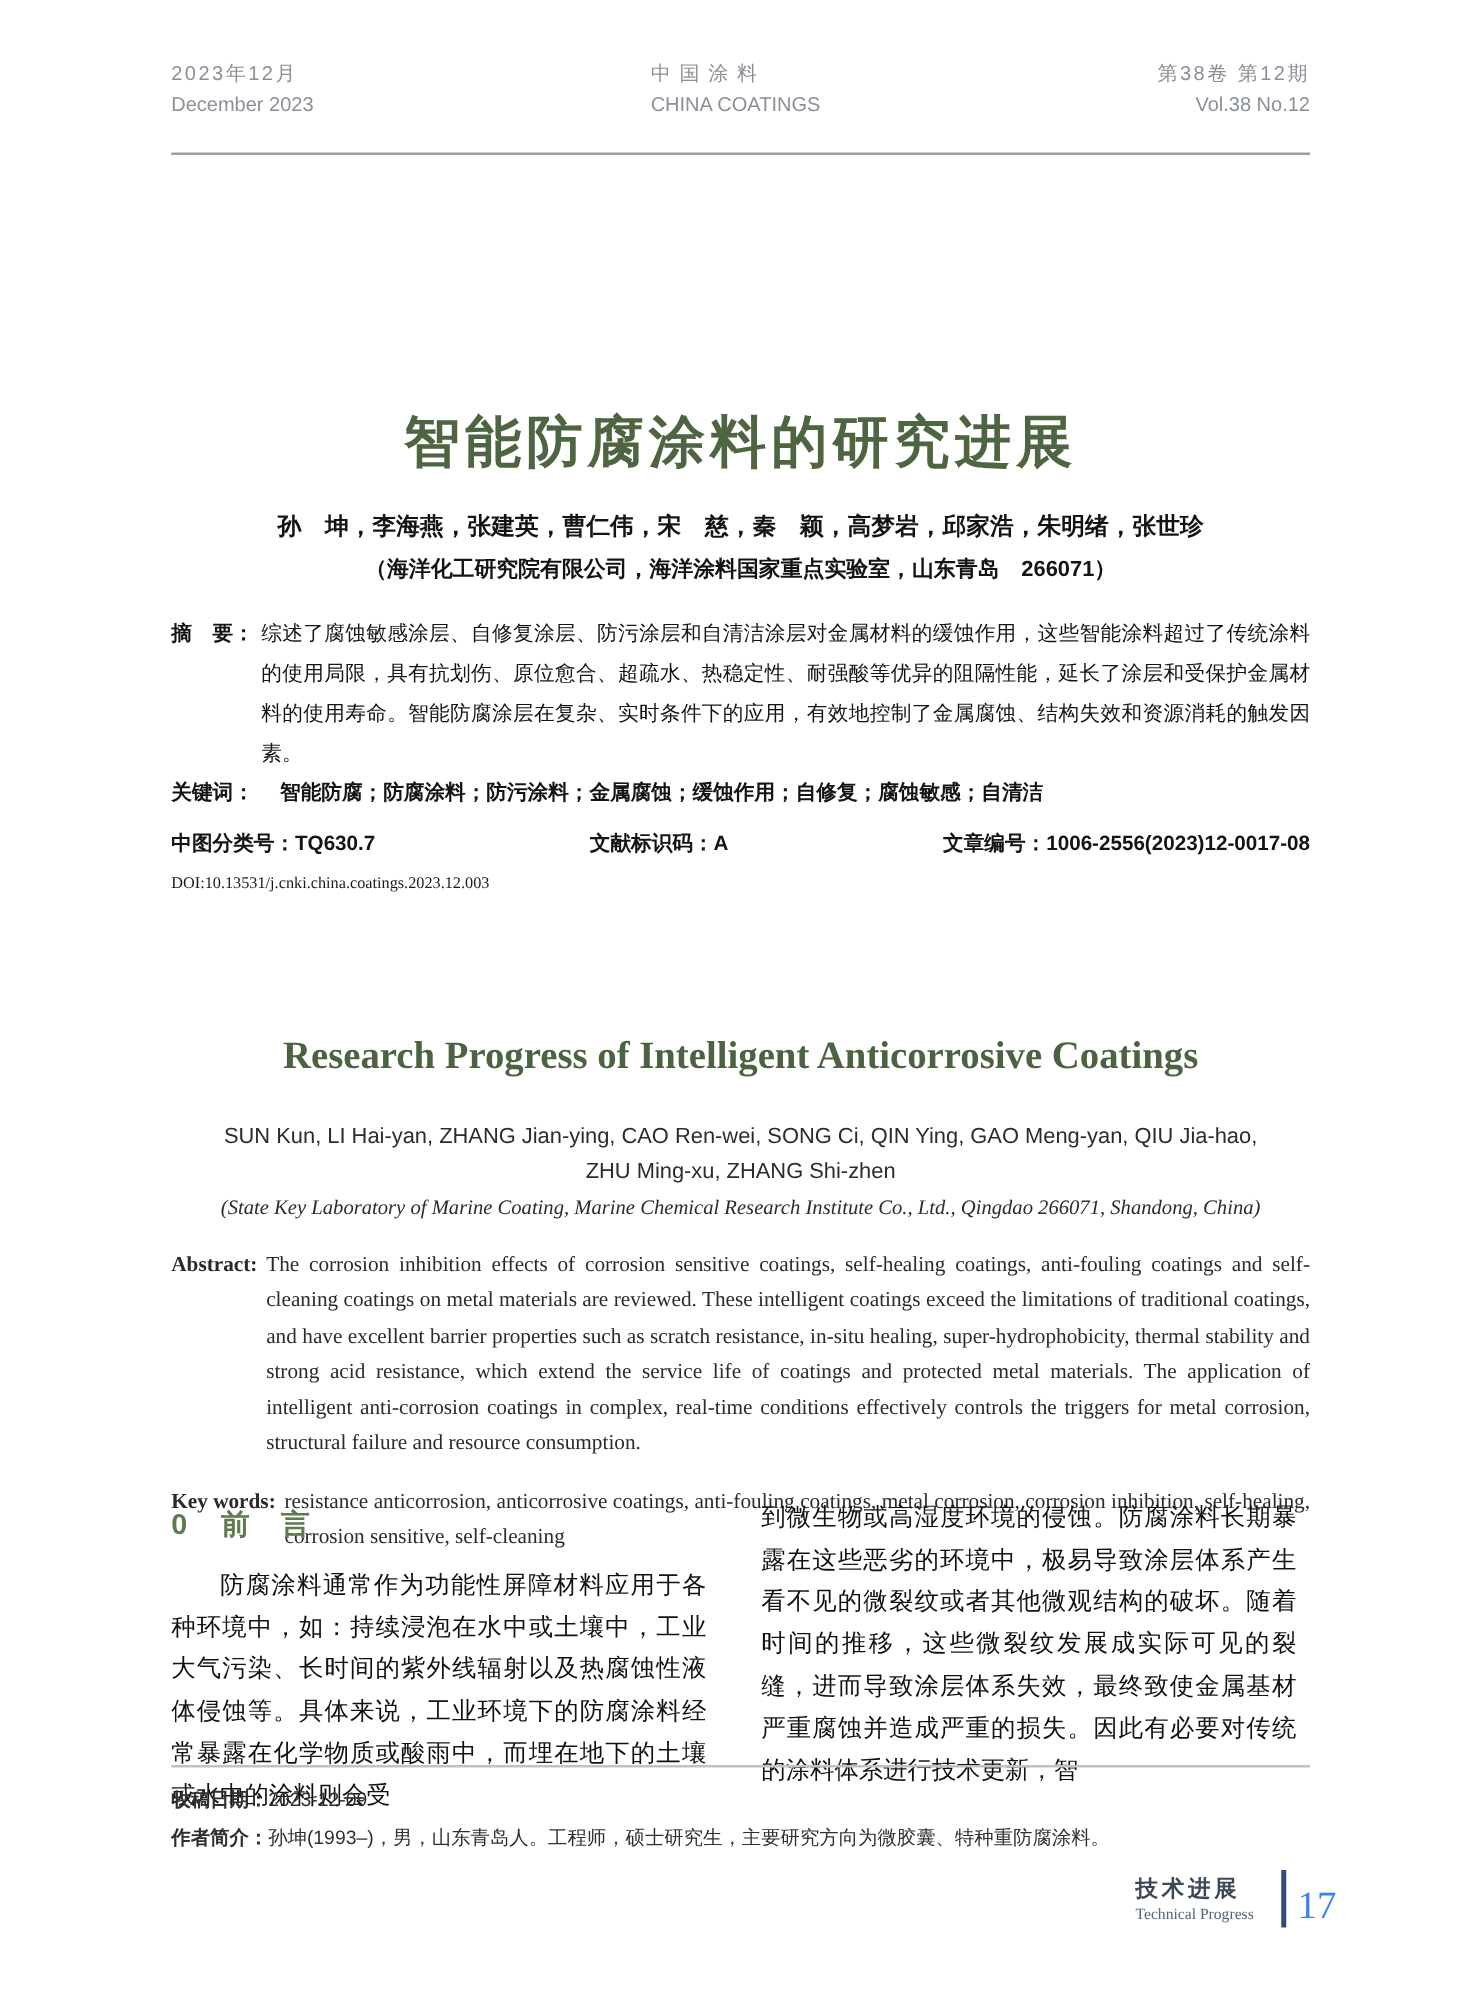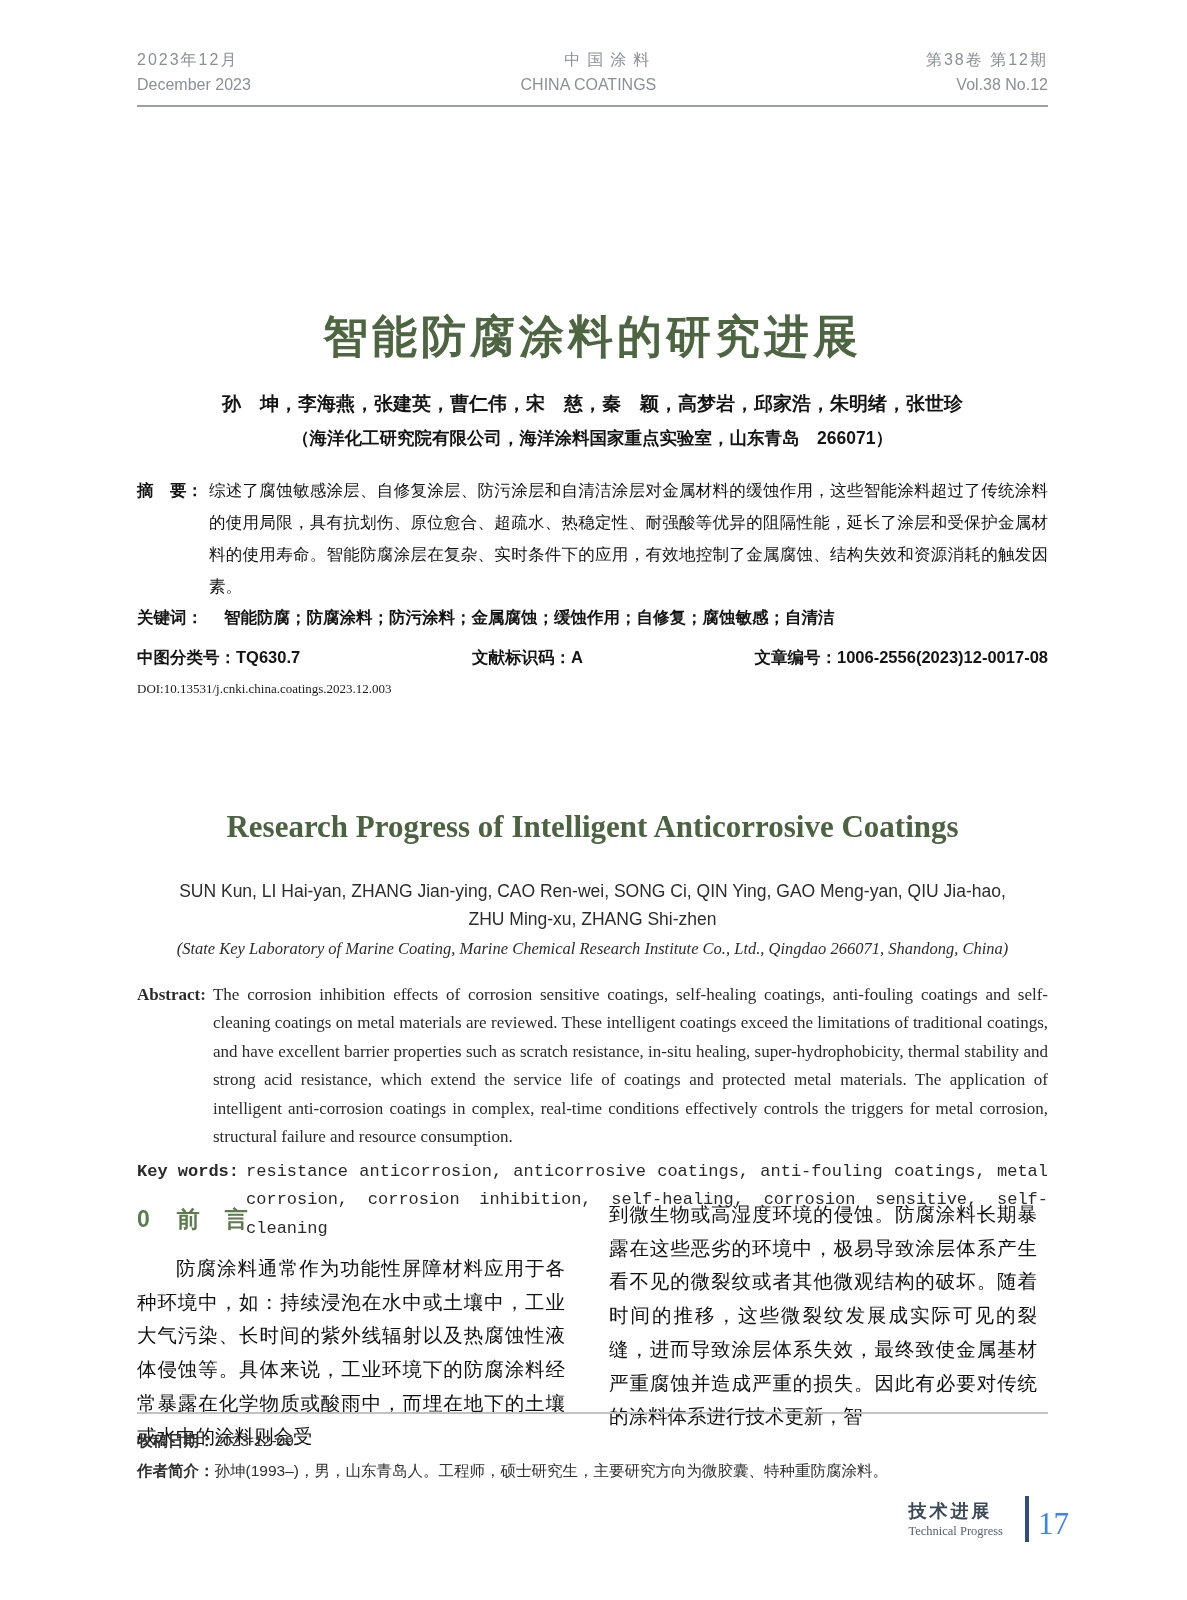--- a/index.html
+++ b/index.html
@@ -10,23 +10,23 @@
     background:#ffffff;
     font-family:"Liberation Sans", sans-serif;
     color:#1c1c1c;
     overflow:hidden;
   }
   .content { padding:48px 139px 0 137px; }
 
   
   .jheader { display:flex; justify-content:space-between; align-items:flex-end;
     color:#8a9097; font-size:16px; line-height:1.55;
-    border-bottom:2px solid #9aa0a6; padding-bottom:7px; }
+    border-bottom:2px solid #9aa0a6; padding-bottom:24px; }
   .jheader .cn { letter-spacing:2px; }
-  .jheader .center { text-align:right; }
+  .jheader .center { text-align:left; }
   .jheader .center .cn { letter-spacing:7px; }
   .jheader .right { text-align:right; }
 
   
   .title-cn { margin-top:200px; text-align:center; font-size:45px; font-weight:700;
     color:#4d6540; letter-spacing:4px; }
   .authors-cn { margin-top:24px; text-align:center; font-size:19px; font-weight:700; color:#141414; }
   .affiliation-cn { margin-top:9px; text-align:center; font-size:17.5px; font-weight:700; color:#141414; }
 
   
@@ -45,21 +45,21 @@
   
   .title-en { margin-top:112px; text-align:center; font-family:"Liberation Serif", serif;
     font-weight:700; font-size:31px; color:#4b6340; }
   .authors-en { margin-top:32px; text-align:center; font-size:17.5px; color:#2c2c2c; line-height:1.6; }
   .affiliation-en { margin-top:6px; text-align:center; font-family:"Liberation Serif", serif;
     font-style:italic; font-size:16.5px; color:#2c2c2c; }
   .row-hang-en { display:flex; margin-top:22px; font-family:"Liberation Serif", serif;
     font-size:17px; line-height:1.68; text-align:justify; color:#2a2a2a; }
   .row-hang-en .lbl { font-weight:700; white-space:nowrap; margin-right:7px; }
   .row-hang-en .txt { flex:1; }
-  .kw-row-en { margin-top:6px;font-family:Liberation Mono, monospace; }
+  .kw-row-en { margin-top:18px; }
 
   
   .body-section { position:absolute; left:137px; right:150px; top:1198px;
     display:flex; gap:44px; }
   .bcol { flex:1; font-family:"Liberation Serif", serif; font-size:19.5px;
     line-height:1.73; text-align:justify; color:#111; }
   .section-heading { font-family:"Liberation Sans", sans-serif; color:#5d7b4f;
     font-size:23px; font-weight:700; margin:2px 0 12px 0; letter-spacing:1px; }
   .section-heading .num { margin-right:26px; }
   .indent { text-indent:2em; }

